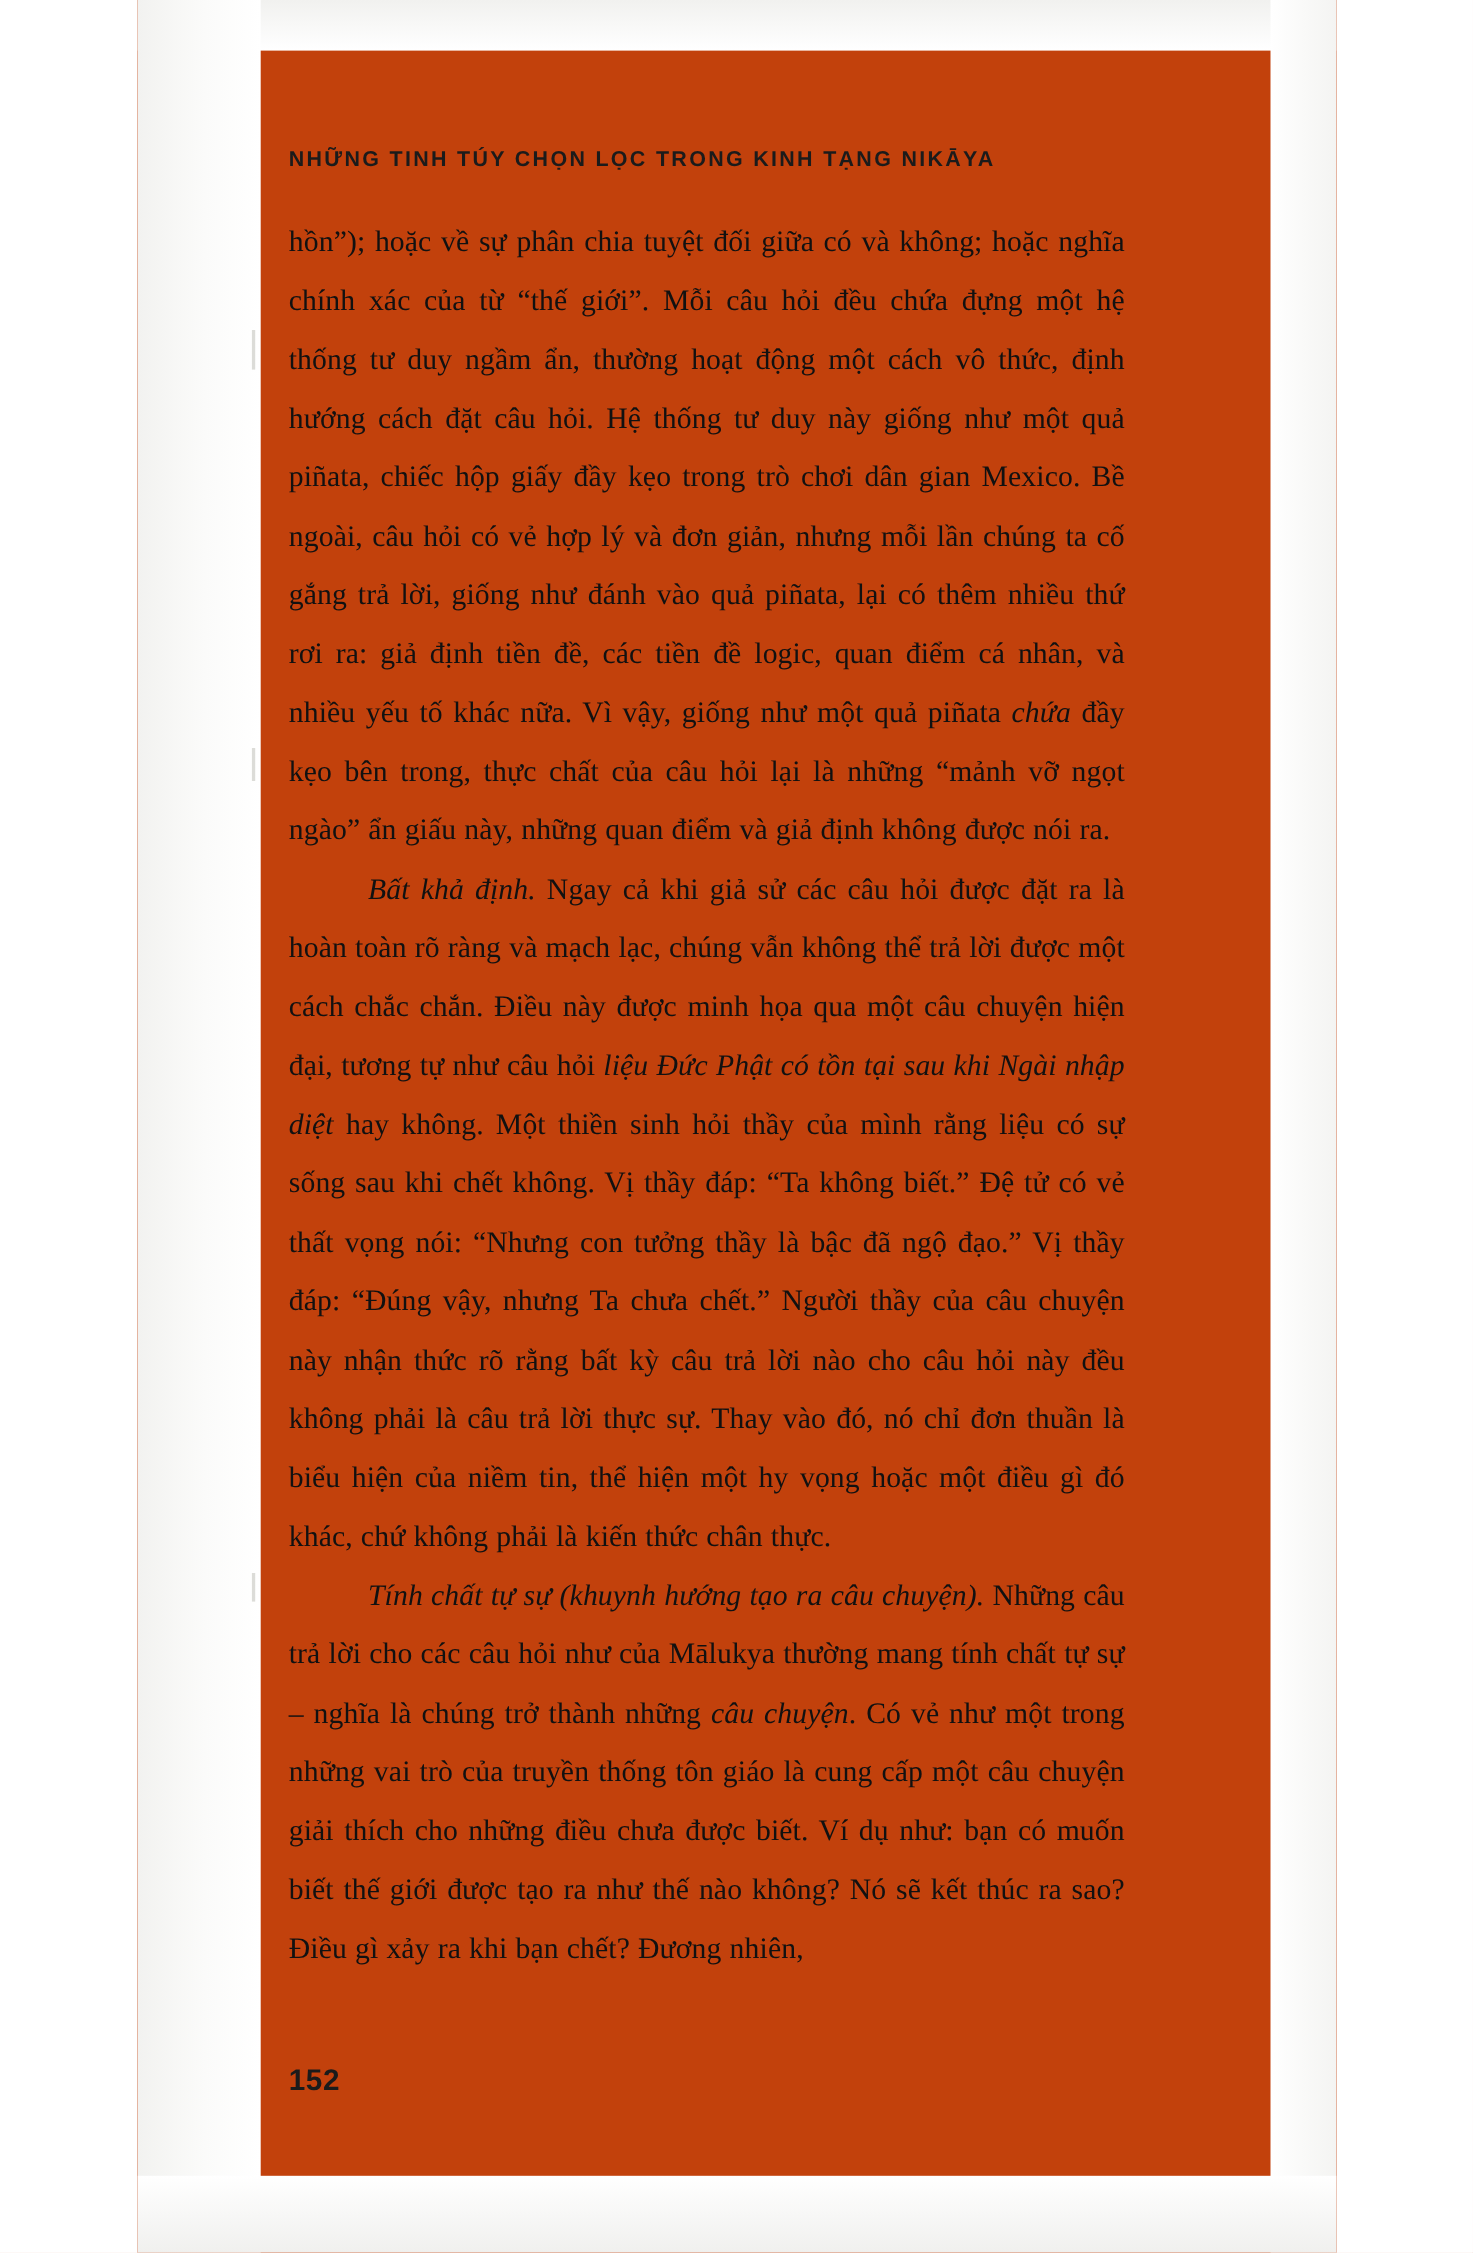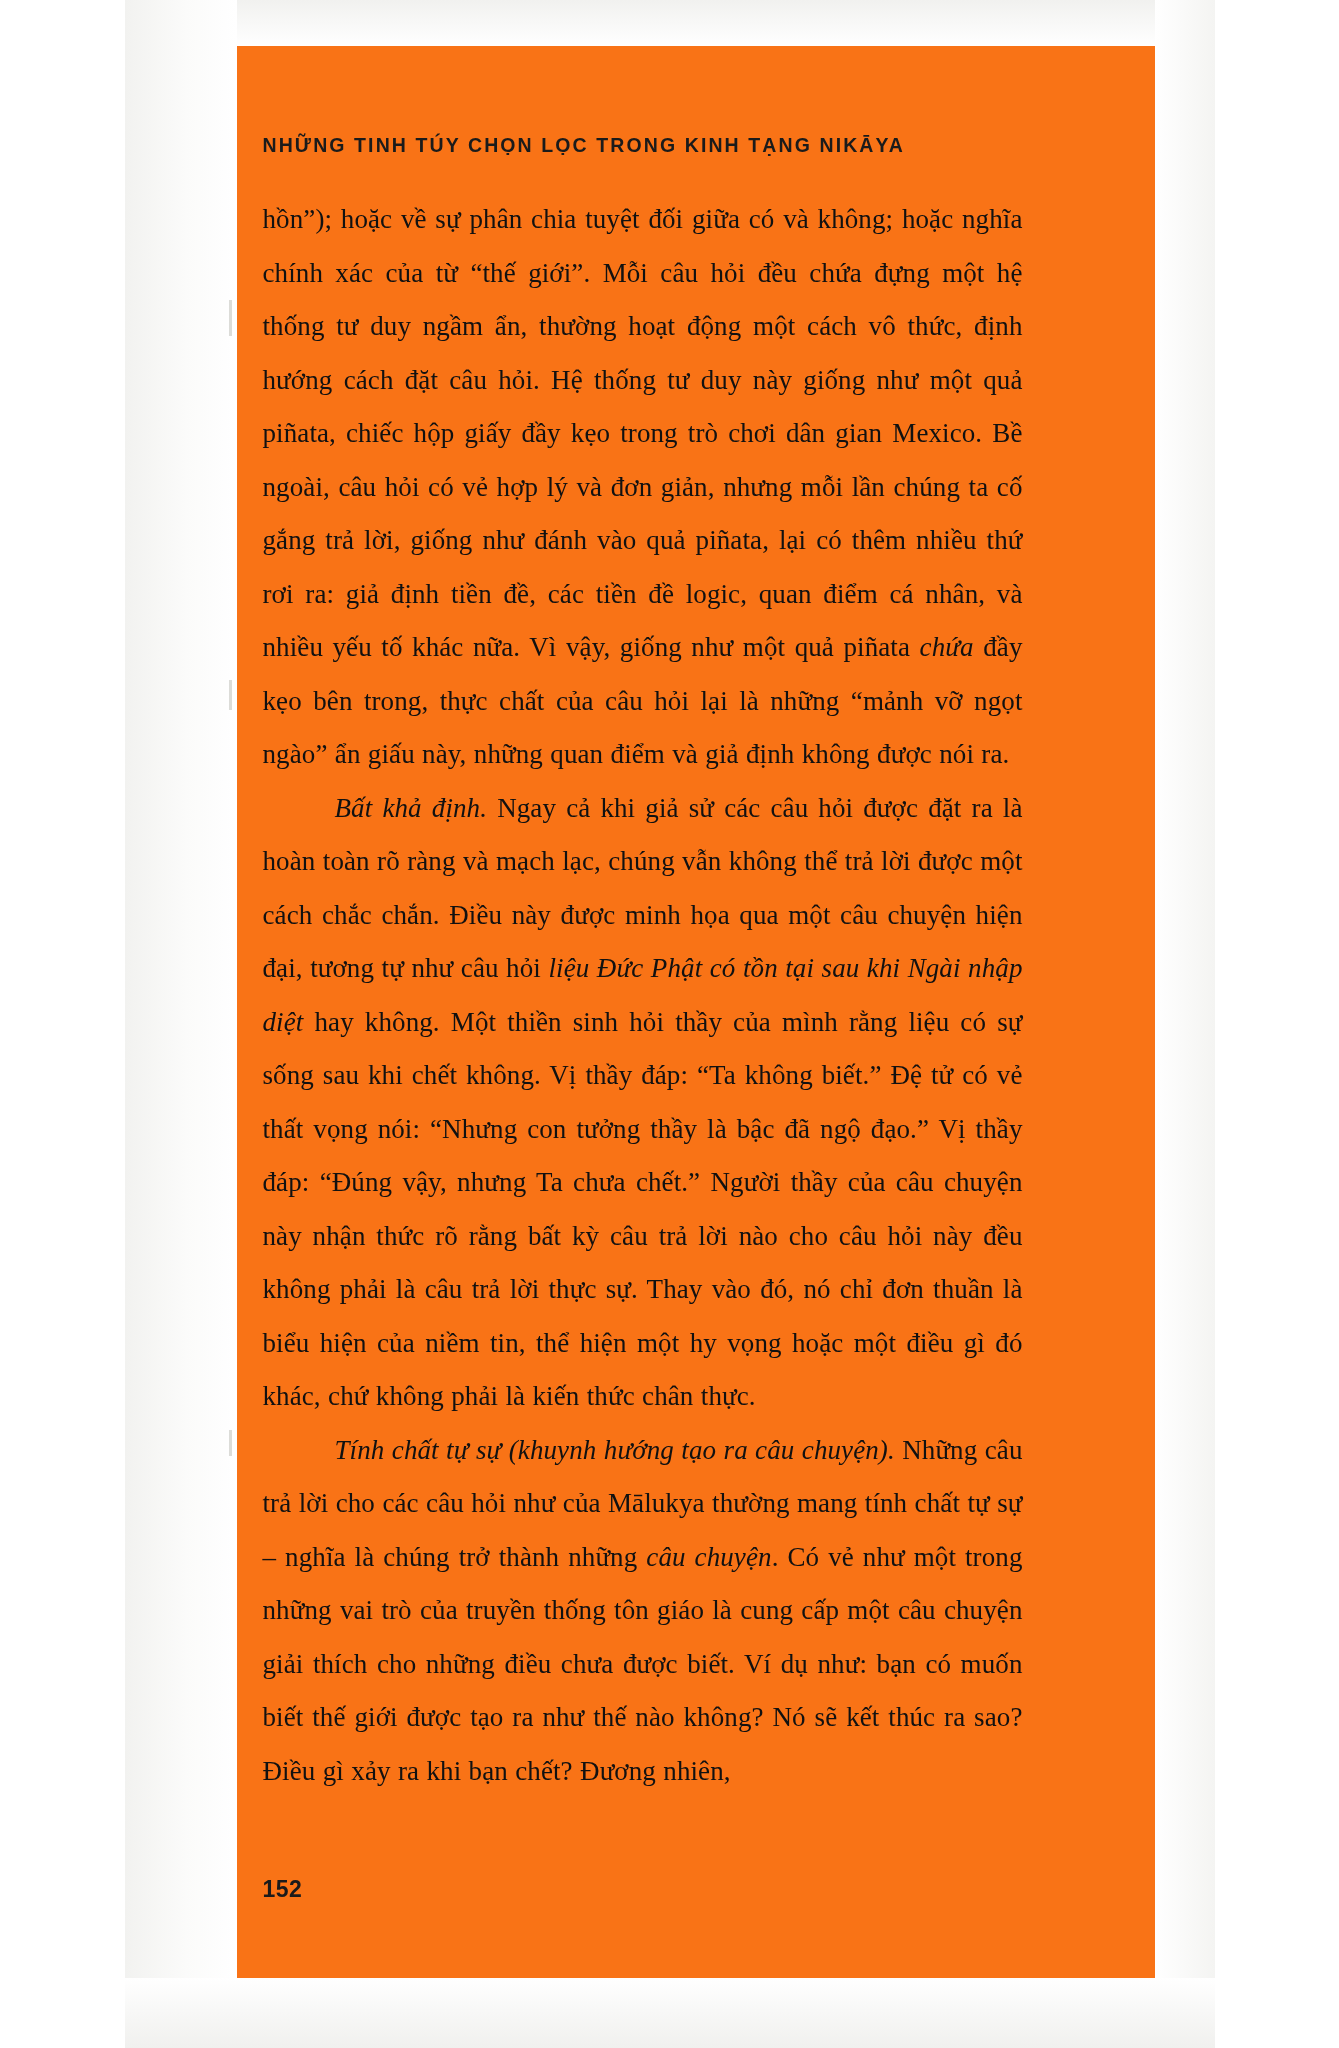--- a/index.html
+++ b/index.html
@@ -7,21 +7,21 @@
     margin: 0;
     padding: 0;
     background: #ffffff;
   }
 
   .page {
     position: relative;
     width: 1090px;
     height: 2048px;
     margin: 0 auto;
-    background: #f97316;
+    background: #c2410c;
     overflow: hidden;
     font-family: "Liberation Serif", "DejaVu Serif", serif;
     color: #111111;
     box-sizing: border-box;
     padding-left: 24px;
   }
 
   
   .scan-edge-left {
     position: absolute;
@@ -107,21 +107,21 @@
 
   em.it {
     font-style: italic;
   }
 
   .folio {
     position: absolute;
     left: 138px;
     top: 1876px;
     font-family: "Liberation Sans", "DejaVu Sans", sans-serif;
-    font-size: 23px;
+    font-size: 27px;
     font-weight: 700;
     letter-spacing: 0.5px;
     color: #1b1b1b;
   }
 </style>
 </head>
 <body>
 
 <div class="page">
 

